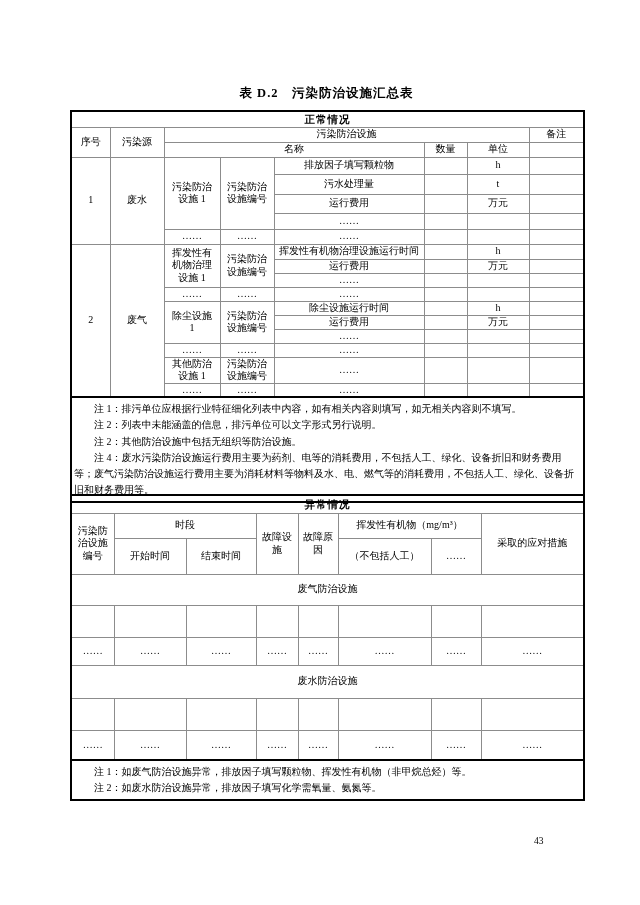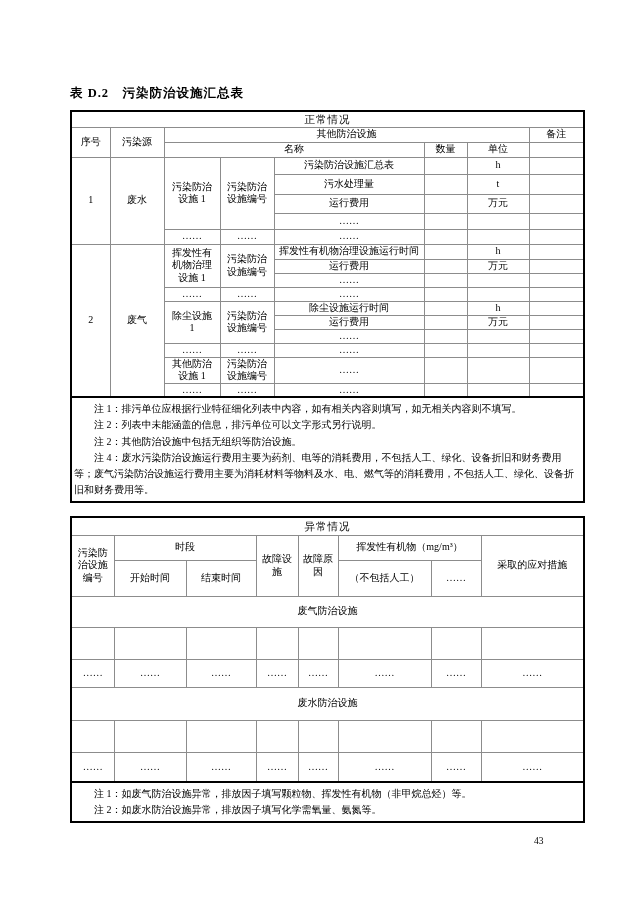--- a/index.html
+++ b/index.html
@@ -4,36 +4,36 @@
 <style>
   html,body{margin:0;padding:0;}
   body{
     width:640px;height:905px;background:#ffffff;color:#000;
     font-family:"Liberation Serif","DejaVu Serif",serif;
     position:relative;overflow:hidden;
   }
   .page{position:absolute;inset:0;}
   .doc-title{
     position:absolute;top:85px;left:70px;width:513px;
-    font-weight:bold;font-size:12.5px;letter-spacing:1px;
+    text-align:center;font-weight:bold;font-size:12.5px;letter-spacing:1px;
   }
   table{
     border-collapse:collapse;table-layout:fixed;
     position:absolute;left:70px;width:513px;
     border:2px solid #000;
   }
   .t1{top:110px;}
-  .t2{top:516px;}
+  .t2{top:494px;}
   td{
     border:1px solid #8c8c8c;
     font-size:10px;line-height:1.25;
     text-align:center;vertical-align:middle;
     padding:0 2px;overflow:hidden;word-break:break-all;
   }
-  td.sec{font-weight:normal;font-size:10.5px;letter-spacing:1px;}
+  td.sec{font-weight:bold;font-size:10.5px;letter-spacing:1px;}
   td.tight{padding:0 4px;}
   td.notes-cell{
     text-align:left;vertical-align:top;
     padding:3px 4px 2px 2px;border-top:2px solid #000;
   }
   .note{margin:0;text-indent:20px;line-height:16.3px;font-size:10px;word-break:break-all;}
   .page-number{position:absolute;top:836px;left:534px;font-size:9.5px;}
   
   .h13{height:13px}.h14{height:14px}.h15{height:15px}.h16{height:16px}
   .h17{height:17px}.h18{height:18px}.h19{height:19px}.h20{height:20px}
@@ -59,36 +59,36 @@
         <col style="width:62px">
         <col style="width:55px">
     </colgroup>
     <tbody>
         <tr class="h16">
       <td colspan="8" class="sec">正常情况</td>
     </tr>
     <tr class="h15">
       <td rowspan="2">序号</td>
       <td rowspan="2">污染源</td>
-      <td colspan="5">其他防治设施</td>
+      <td colspan="5">污染防治设施</td>
       <td>备注</td>
     </tr>
     <tr class="h15">
       <td colspan="3">名称</td>
       <td>数量</td>
       <td>单位</td>
       <td></td>
     </tr>
 
     <tr class="h17">
       <td rowspan="5">1</td>
       <td rowspan="5">废水</td>
       <td rowspan="4" class="tight">污染防治设施 1</td>
       <td rowspan="4" class="tight">污染防治设施编号</td>
-      <td>污染防治设施汇总表</td>
+      <td>排放因子填写颗粒物</td>
       <td></td>
       <td>h</td>
       <td></td>
     </tr>
     <tr class="h20">
       <td>污水处理量</td>
       <td></td>
       <td>t</td>
       <td></td>
     </tr>

